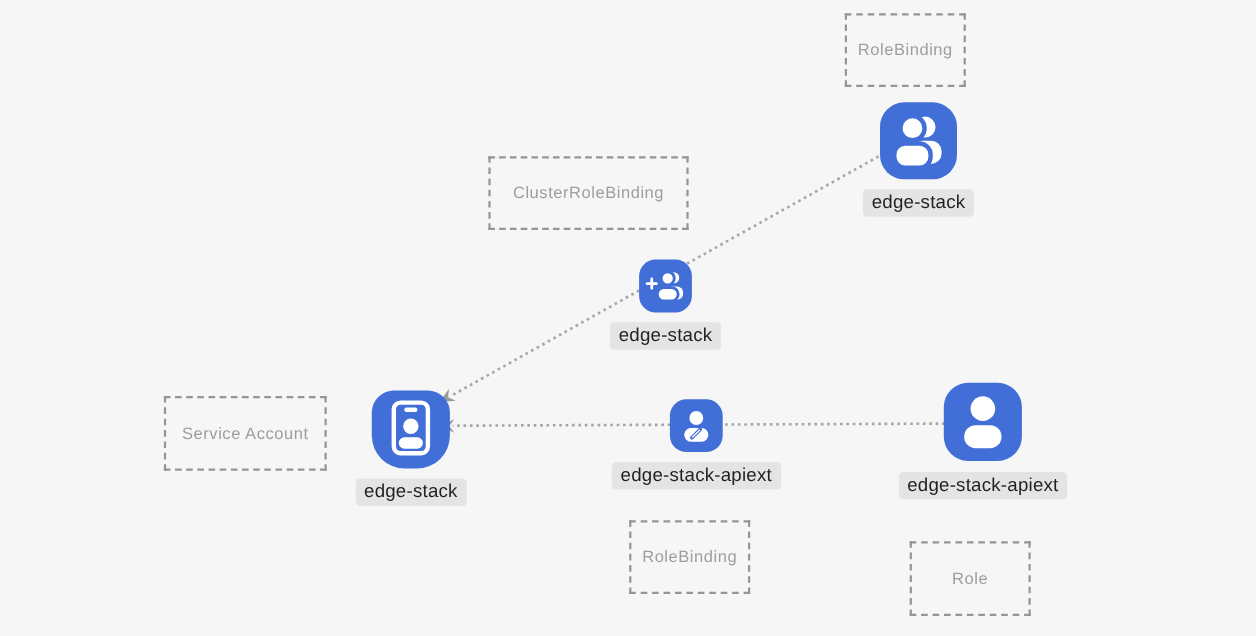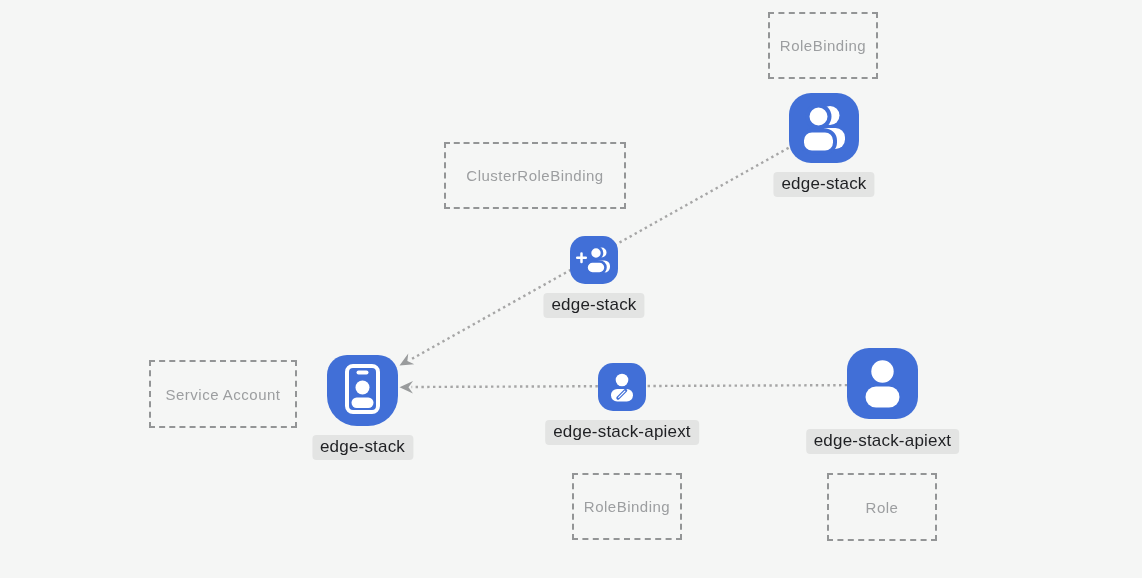--- a/index.html
+++ b/index.html
@@ -31,27 +31,27 @@
     display:flex;align-items:center;justify-content:center;
     color:var(--dashed-text);
     font-size:15px;letter-spacing:.5px;
     box-sizing:border-box;
     z-index:1;
   }
   .b-cr  {left:768px;top:12px; width:110px;height:67px;}
   .b-crb {left:444px;top:142px;width:182px;height:67px;}
   .b-sa  {left:149px;top:360px;width:148px;height:68px;}
   .b-rb  {left:572px;top:473px;width:110px;height:67px;}
-  .b-role{left:827px;top:473px;width:110px;height:68px;}
+  .b-role{left:827px;top:492px;width:110px;height:68px;}
   
   svg.edges{position:absolute;left:0;top:0;z-index:2;}
   .edge-line{stroke:var(--edge-color);stroke-width:2.4;stroke-dasharray:2.4 3.4;fill:none;}
   .edge-arrow{fill:var(--arrow-color);}
   
-  .node{position:absolute;z-index:3;}
+  .node{position:absolute;z-index:3;margin-left:11px;}
   .icon{
     background:var(--node-blue);
     display:block;
   }
   .icon svg{display:block;width:100%;height:100%;}
   .icon.lg{width:70px;height:70px;border-radius:22px;}
   .icon.lg71{width:71px;height:71px;border-radius:22px;}
   .icon.sm{width:48px;height:48px;border-radius:15px;}
   .icon.sa{width:71px;height:71px;border-radius:20px 20px 30px 30px;}
   .nlabel{

